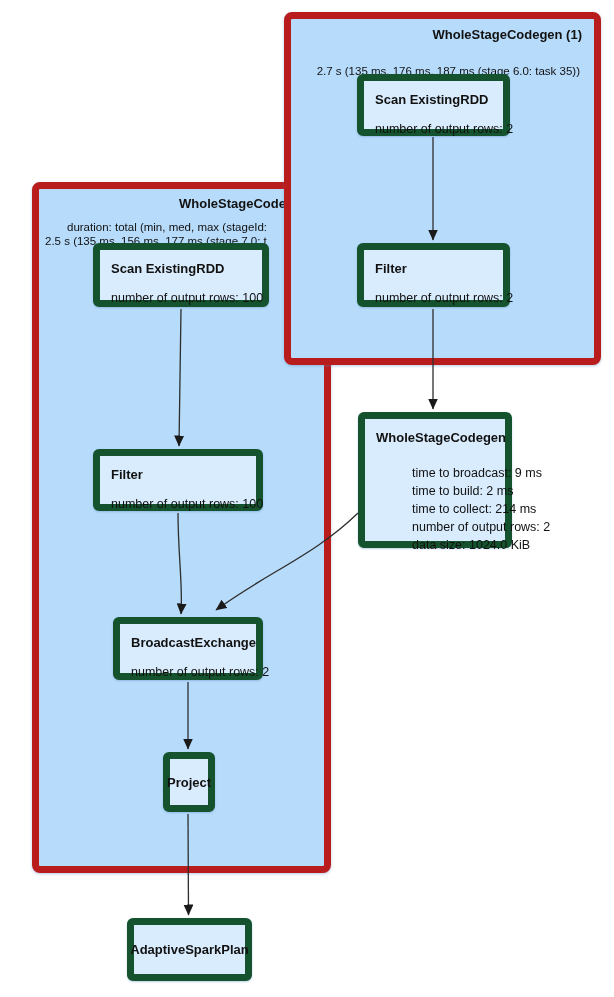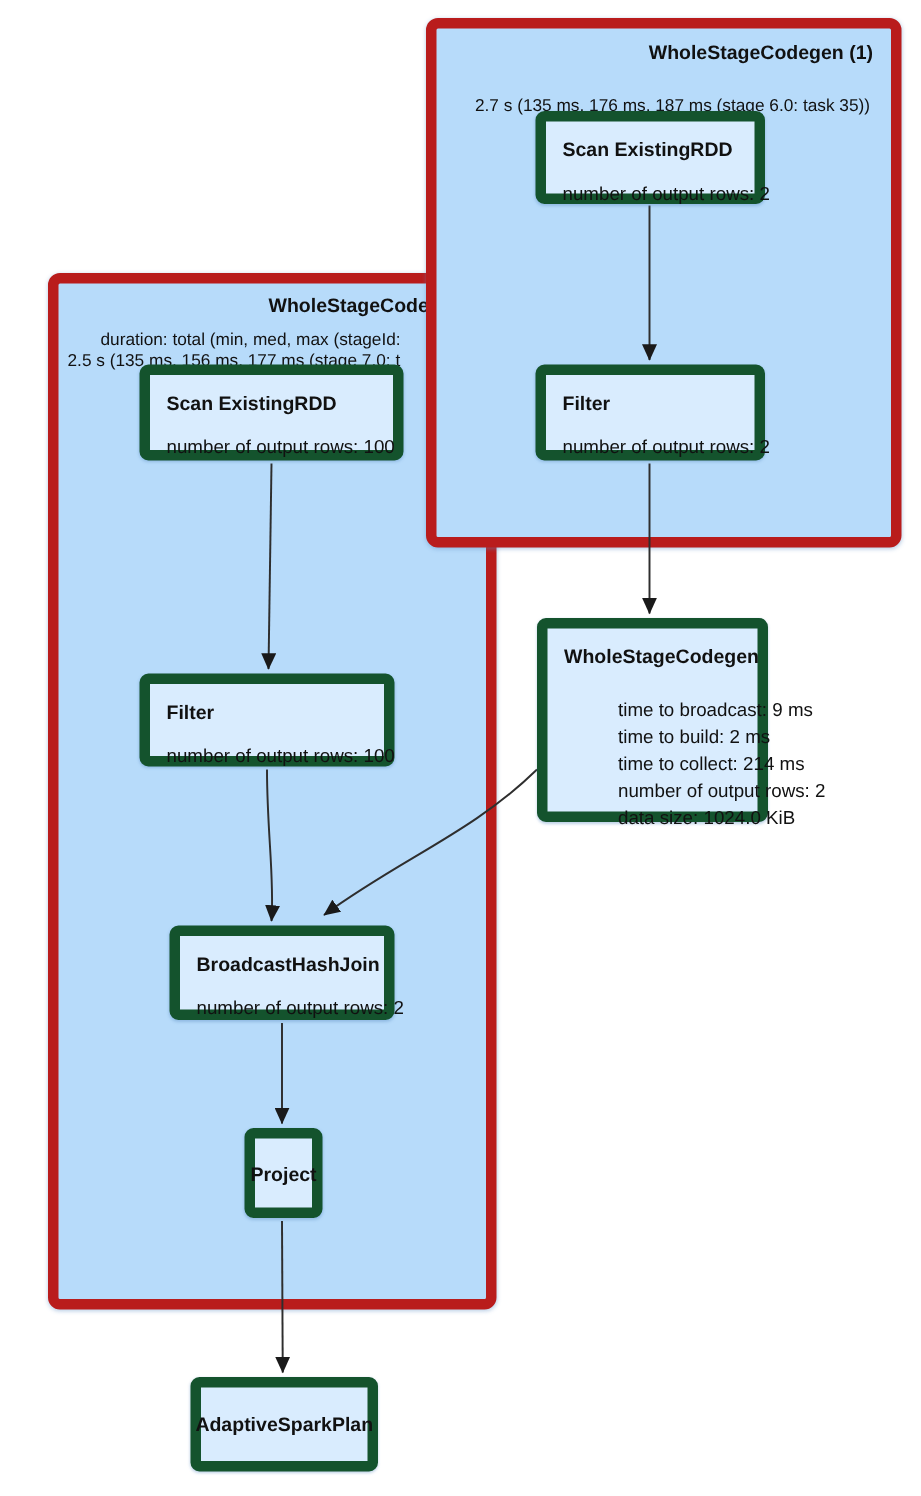--- a/index.html
+++ b/index.html
@@ -119,21 +119,21 @@
     <div class="node-title">Scan ExistingRDD</div>
     <div class="metric">number of output rows: 100</div>
   </div>
 
   <div class="node" id="node-filter2">
     <div class="node-title">Filter</div>
     <div class="metric">number of output rows: 100</div>
   </div>
 
   <div class="node" id="node-bhj">
-    <div class="node-title">BroadcastHashJoin</div>
+    <div class="node-title">BroadcastExchange</div>
     <div class="metric">number of output rows: 2</div>
   </div>
 
   <div class="node node-center" id="node-asp">
     <div class="node-title">AdaptiveSparkPlan</div>
   </div>
 
   <div class="node node-center" id="node-project">
     <div class="node-title">Project</div>
   </div>

